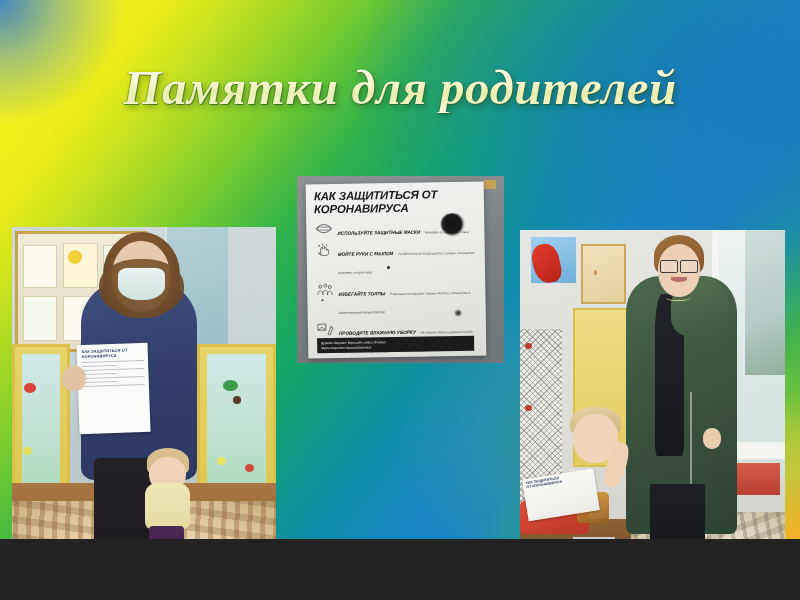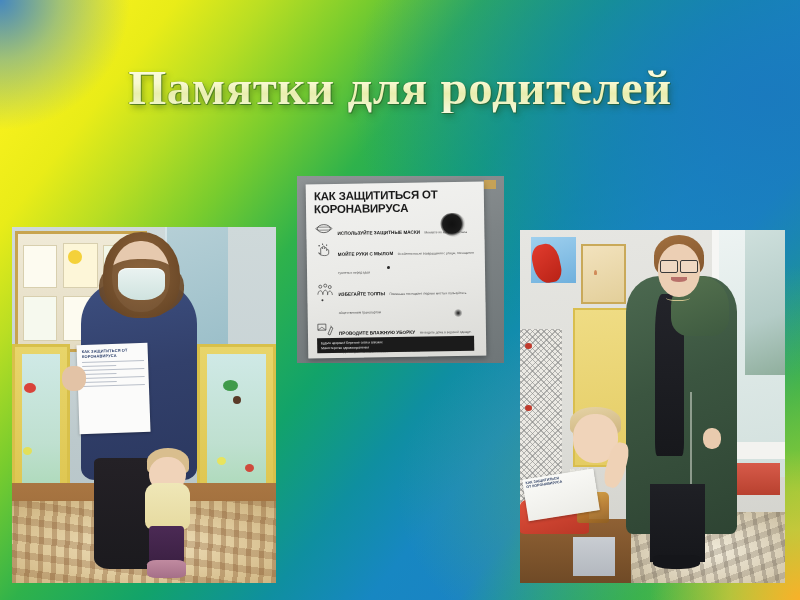--- a/index.html
+++ b/index.html
@@ -4,21 +4,21 @@
 <title>Памятки для родителей</title>
 <style>
   html, body {
     margin: 0;
     padding: 0;
     background: #222;
   }
   #slide {
     position: relative;
     width: 800px;
-    height: 600px;
+    height: 539px;
     overflow: hidden;
     font-family: "Liberation Sans", sans-serif;
     
     background:
       radial-gradient(circle at 100% 100%, rgba(255,176,40,0.95) 0%, rgba(255,200,60,0.55) 7%, rgba(255,210,70,0.0) 15%),
       radial-gradient(circle at 0% 0%, rgba(60,130,200,0.95) 0%, rgba(80,150,205,0.5) 6%, rgba(90,160,210,0.0) 13%),
       radial-gradient(ellipse 120% 90% at 100% 82%, rgba(150,205,55,0.85) 0%, rgba(120,195,60,0.35) 22%, rgba(110,190,60,0.0) 42%),
       radial-gradient(ellipse 95% 85% at 96% 16%, rgba(26,122,190,0.98) 0%, rgba(25,125,190,0.6) 26%, rgba(25,125,190,0.0) 55%),
       linear-gradient(128deg,
         #f2ee1a 0%,
@@ -28,20 +28,21 @@
         #78cc2e 29%,
         #2fb24b 38%,
         #12a36a 48%,
         #0f8fa0 58%,
         #1787c2 66%,
         #1a84c4 73%,
         #1e9a8e 80%,
         #24ab55 87%,
         #3cb63f 93%,
         #7ec832 100%);
+    font-style: italic;
   }
 
   
   #title {
     position: absolute;
     left: 0;
     right: 0;
     top: 62px;
     text-align: center;
     font-family: "Liberation Serif", "DejaVu Serif", serif;

